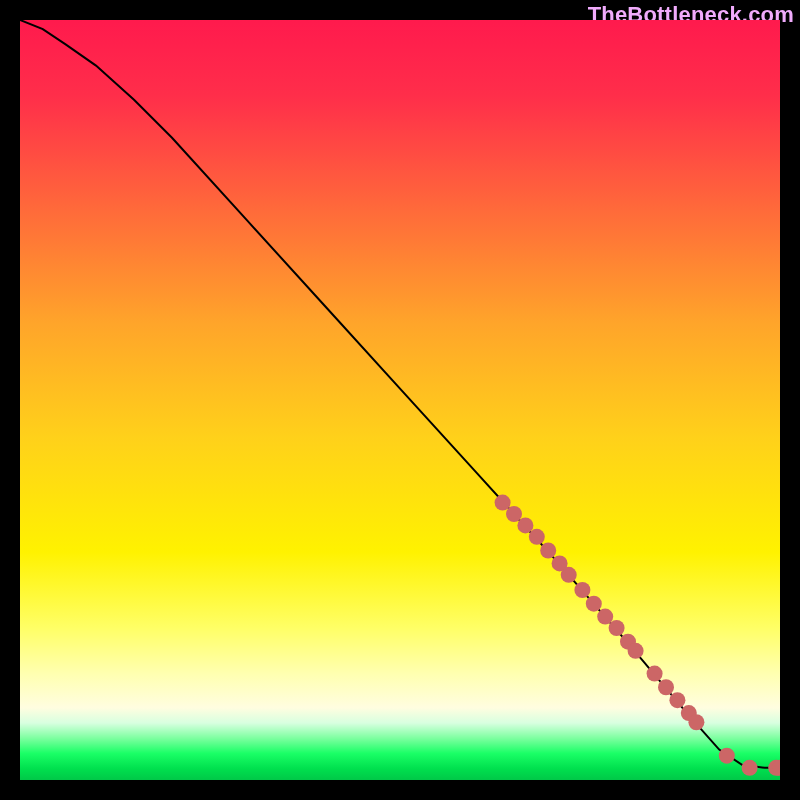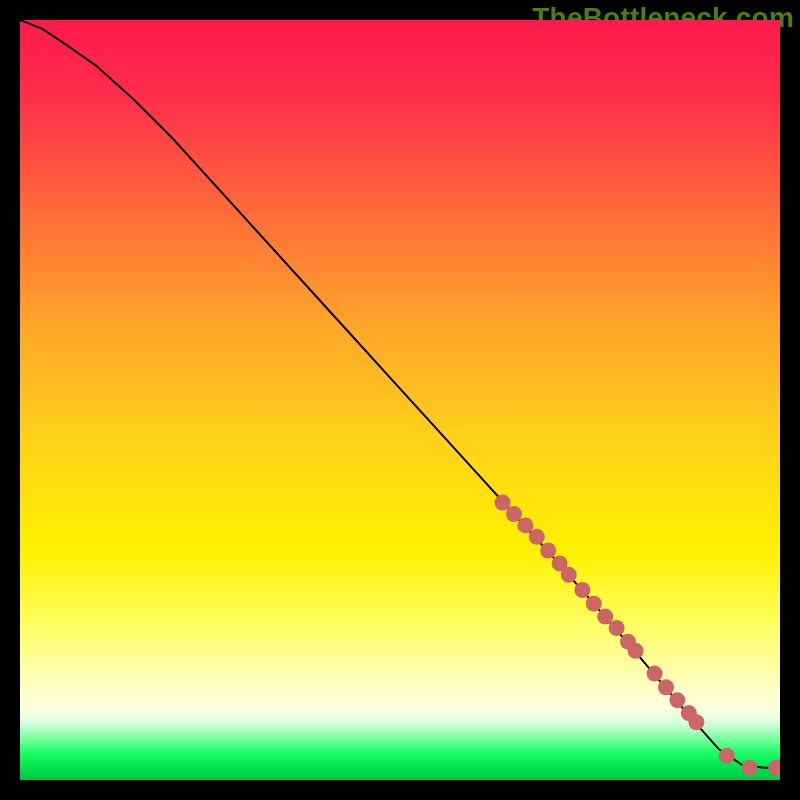--- a/index.html
+++ b/index.html
@@ -21,22 +21,22 @@
     position: absolute;
     left: 20px;
     top: 20px;
     width: 760px;
     height: 760px;
   }
   .watermark {
     position: absolute;
     top: 2px;
     right: 6px;
-    color: #4d7c0f;
-    font-size: 28px;
+    color: #f0abfc;
+    font-size: 22px;
     font-weight: 600;
     letter-spacing: 0.2px;
     user-select: none;
   }
 </style>
 </head>
 <body>
 
 <div class="frame">
   <div class="watermark">TheBottleneck.com</div>

